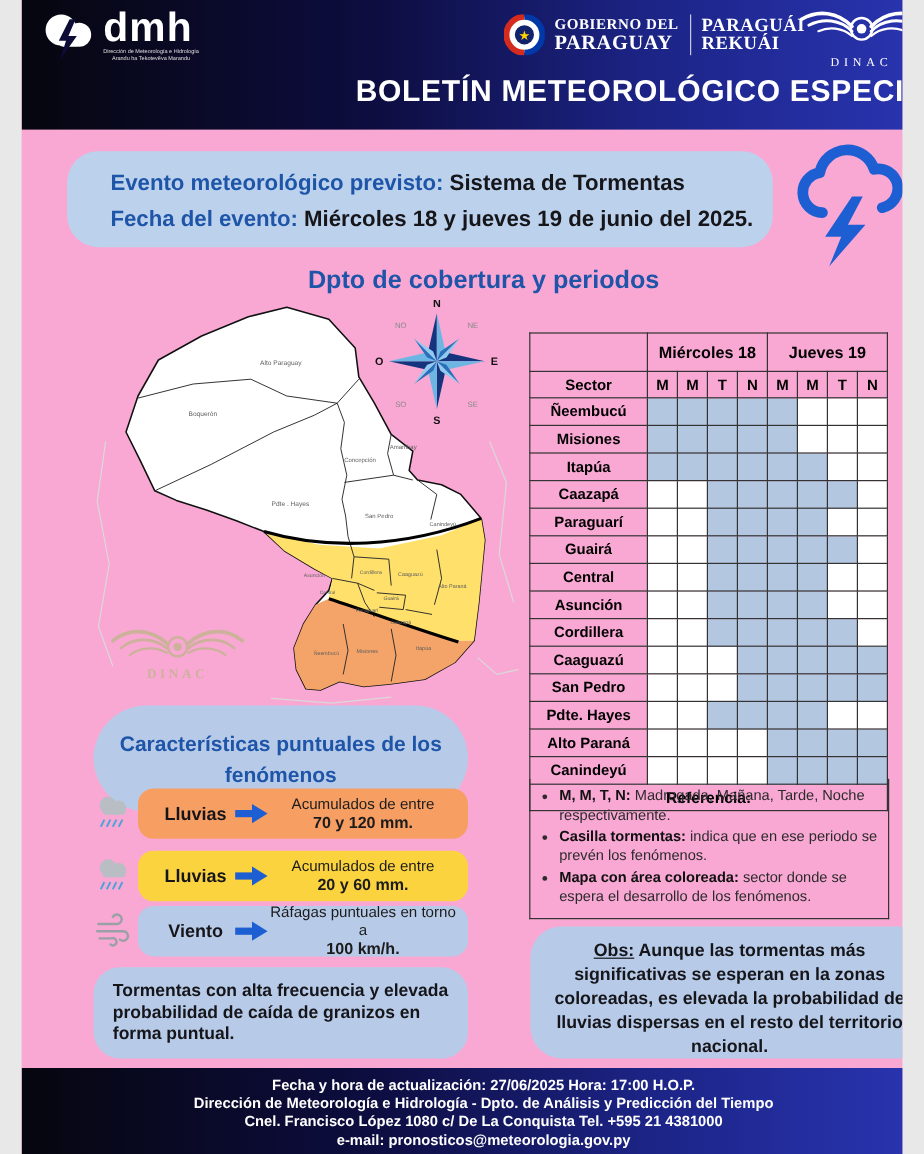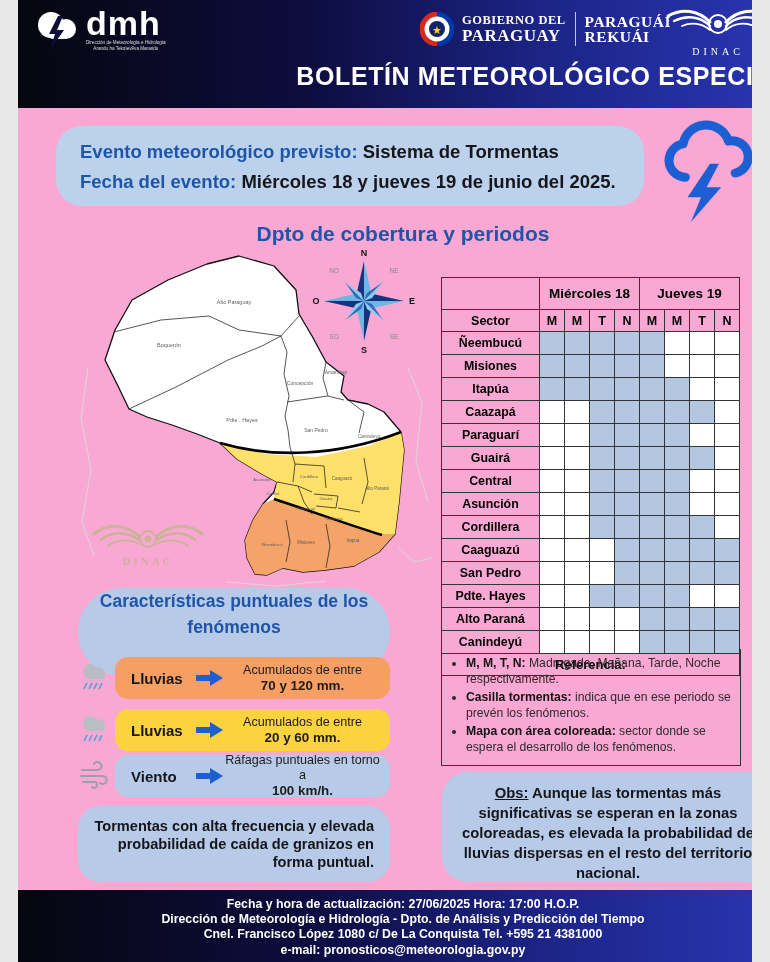--- a/index.html
+++ b/index.html
@@ -19,21 +19,21 @@
   .gov-t1 .s2{font-size:17px;font-weight:bold;letter-spacing:.5px;}
   .gov-div{width:1px;height:34px;background:rgba(255,255,255,.75);margin:0 9px;}
   .gov-t2{line-height:1;}
   .gov-t2 .s3{font-size:15.5px;font-weight:bold;letter-spacing:.5px;}
   .dinac-box{position:absolute;right:14px;top:4px;width:112px;text-align:center;color:#fff;}
   .dinac-label{font-size:10px;letter-spacing:4px;font-family:"Liberation Serif",serif;margin-top:-2px;}
   .main-title{position:absolute;left:0;top:62px;width:770px;text-align:right;color:#fff;
               font-size:25px;font-weight:bold;letter-spacing:.6px;}
   
   .event{position:absolute;left:38px;top:126px;width:588px;height:80px;background:#BCD2EC;
-         border-radius:26px;box-sizing:border-box;padding:11px 20px 0 24px;}
+         border-radius:26px;box-sizing:border-box;padding:11px 20px 0 36px;}
   .event-line{font-size:18.5px;font-weight:bold;line-height:30px;white-space:nowrap;}
   .lbl-blue{color:#1E55A8;}
   .lbl-dark{color:#15151a;}
   .storm-icon{position:absolute;left:634px;top:110px;width:116px;height:112px;}
   .section-title{position:absolute;left:0;top:222px;width:770px;text-align:center;
                  color:#1E55A8;font-size:21px;font-weight:bold;}
   
   .map{position:absolute;left:58px;top:250px;width:362px;height:340px;}
   
   .sched{position:absolute;left:423px;top:277px;border-collapse:collapse;table-layout:fixed;}
@@ -45,33 +45,33 @@
   .sched td.off{background:#fff;}
   .sched .ref-row{height:22px;font-size:13px;font-weight:bold;}
   .refbox{position:absolute;left:423px;top:649px;width:300px;box-sizing:border-box;
           border:1.6px solid #333;border-top:none;padding:6px 6px 7px 8px;}
   .refbox ul{margin:0;padding-left:16px;}
   .refbox li{font-size:12.2px;line-height:1.32;color:#2b2b2b;margin-bottom:2px;}
   .refbox b{color:#111;}
   
   .char-title{position:absolute;left:60px;top:588px;width:312px;height:88px;background:#B7CBE8;
               border-radius:44px;color:#1E55A8;font-size:17.5px;font-weight:bold;text-align:center;
-              box-sizing:border-box;line-height:26px;}
+              box-sizing:border-box;padding-top:19px;line-height:26px;}
   .legend-row{position:absolute;left:60px;width:312px;height:44px;display:flex;align-items:center;}
   .legend-icon{width:37px;flex:0 0 37px;}
   .pill{flex:1;height:42px;border-radius:13px;display:flex;align-items:center;padding:0 10px 0 16px;box-sizing:border-box;}
   .pill-orange{background:#F79E63;}
   .pill-yellow{background:#FBD33F;}
   .pill-blue{background:#B7CBE8;}
-  .pill-label{font-size:15px;font-weight:bold;color:#15151a;width:64px;}
+  .pill-label{font-size:15px;font-weight:bold;color:#15151a;width:64px;text-align:center;}
   .pill-arrow{width:30px;flex:0 0 30px;}
   .pill-text{flex:1;text-align:center;font-size:12.6px;color:#1c1c1c;line-height:15px;}
   .pill-text b{font-size:13.4px;}
   .note-box{position:absolute;left:60px;top:806px;width:312px;height:76px;background:#B7CBE8;
-            border-radius:22px;box-sizing:border-box;padding:11px 16px;text-align:right;
+            border-radius:22px;box-sizing:border-box;padding:11px 16px;text-align:left;
             font-size:14.6px;font-weight:bold;color:#15151a;line-height:18px;}
   
   .obs{position:absolute;left:424px;top:772px;width:332px;height:110px;background:#B7CBE8;
        border-radius:26px;box-sizing:border-box;padding:11px 16px;text-align:center;
        font-size:14.8px;font-weight:bold;color:#15151a;line-height:20px;}
   .obs u{text-decoration:underline;}
   
   .footer{position:absolute;left:0;top:890px;width:770px;height:72px;
           background:linear-gradient(90deg,#06060f 0%,#0d0d40 38%,#1c2486 68%,#2a36b4 100%);
           color:#fff;text-align:center;box-sizing:border-box;padding-top:7px;}

